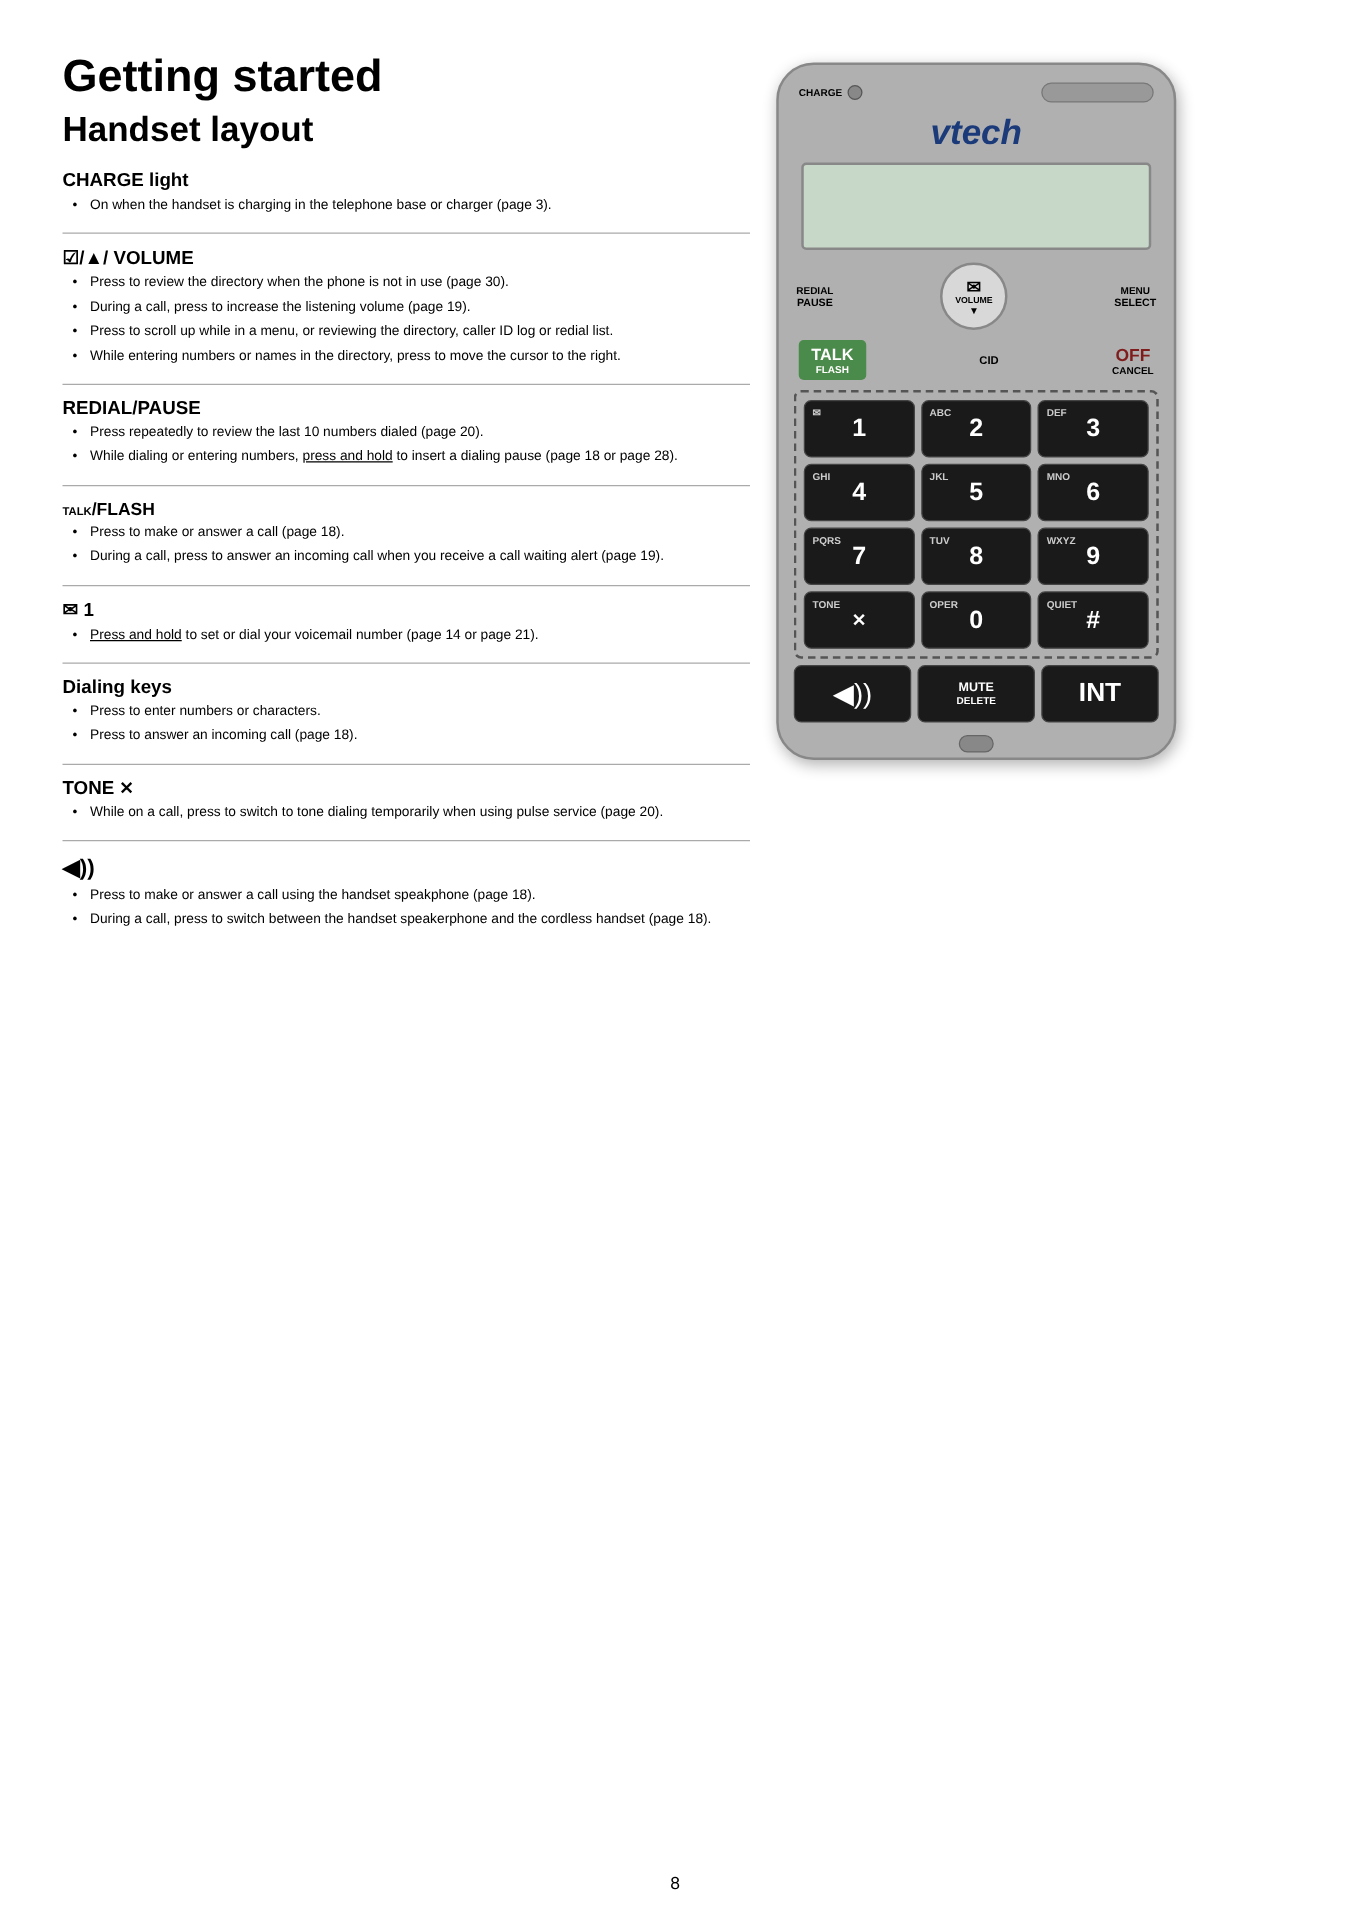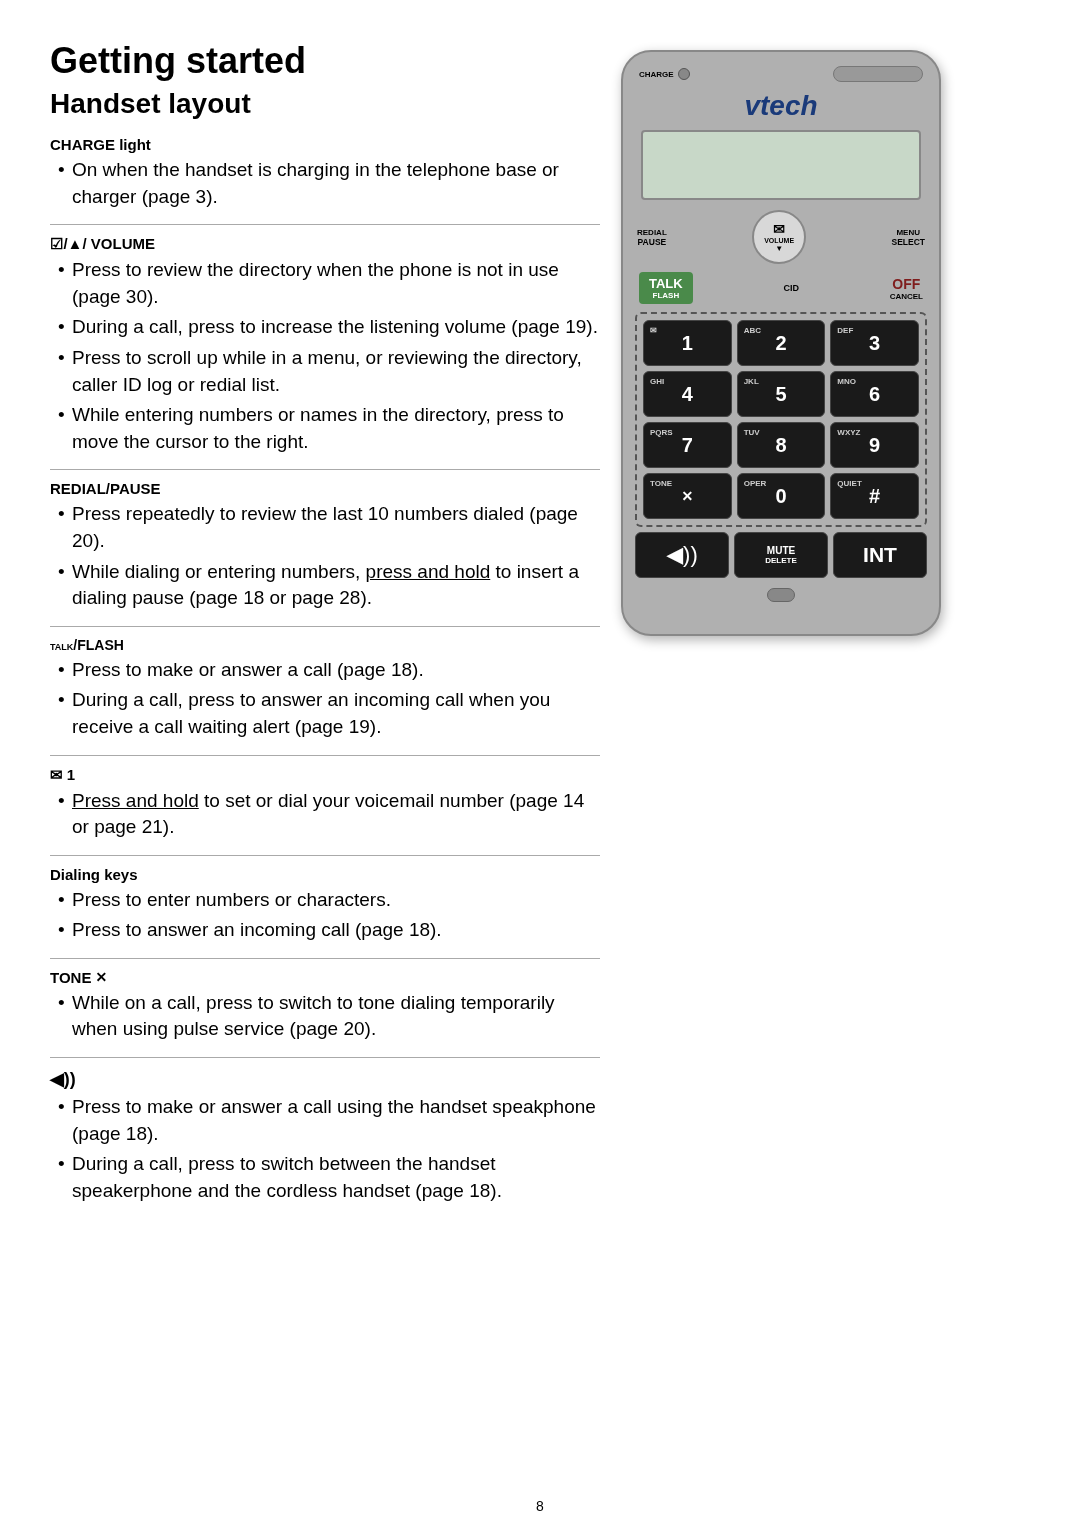--- a/index.html
+++ b/index.html
@@ -54,40 +54,40 @@
     }
     .bullet-list {
       list-style: none;
       padding: 0;
       margin: 0 0 0 8px;
     }
     .bullet-list li {
       padding-left: 14px;
       position: relative;
       margin-bottom: 4px;
-      font-size: 19px;
+      font-size: 11px;
       line-height: 1.4;
     }
     .bullet-list li::before {
       content: "•";
       position: absolute;
       left: 0;
     }
     .underline { text-decoration: underline; }
     .divider-line {
       border: none;
       border-top: 1px solid #aaa;
       margin: 10px 0;
     }
     
     .phone-body {
       width: 320px;
       background: #b0b0b0;
       border-radius: 30px;
-      padding: 14px 12px 32px 12px;
+      padding: 14px 12px 4px 12px;
       position: relative;
       box-shadow: 2px 4px 12px rgba(0,0,0,0.3);
       border: 2px solid #888;
     }
     .phone-top {
       display: flex;
       align-items: center;
       justify-content: space-between;
       margin-bottom: 8px;
       padding: 0 4px;

